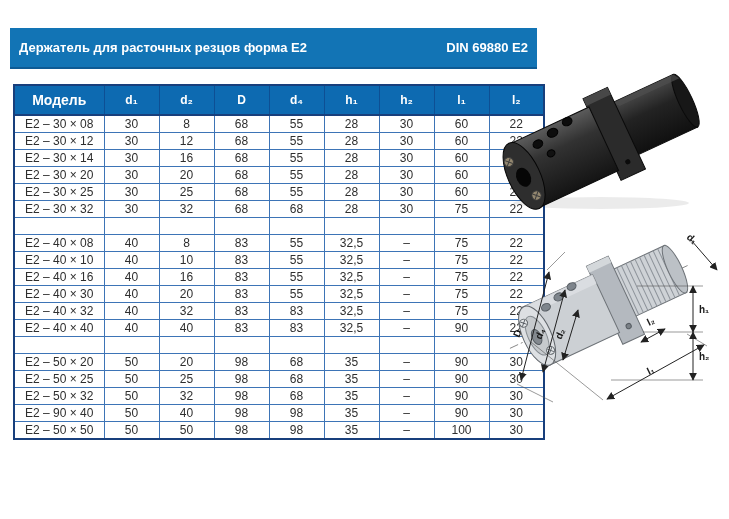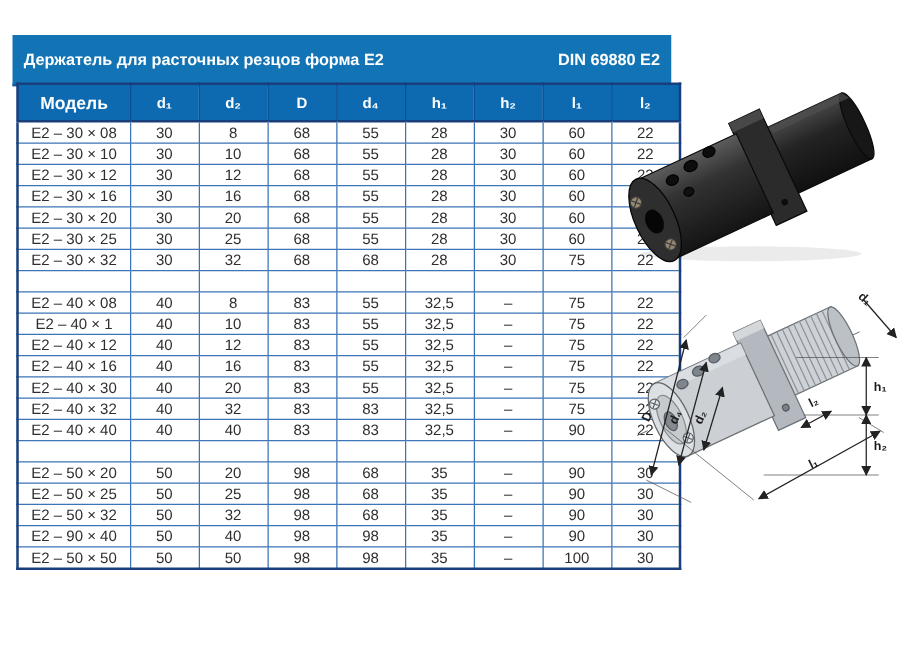--- a/index.html
+++ b/index.html
@@ -21,21 +21,21 @@
     display: flex;
     justify-content: space-between;
     align-items: center;
     padding: 0 9px;
     color: #ffffff;
     font-size: 13px;
     font-weight: bold;
   }
   .data-table {
     position: absolute;
-    left: 13px; top: 66px;
+    left: 13px; top: 84px;
     width: 532px;
     border-collapse: collapse;
     table-layout: fixed;
     border: 2px solid #183f7c;
   }
   .data-table th {
     background: #0d6ab1;
     color: #ffffff;
     font-weight: bold;
     font-size: 12px;
@@ -116,122 +116,100 @@
           <td>30</td>
           <td>8</td>
           <td>68</td>
           <td>55</td>
           <td>28</td>
           <td>30</td>
           <td>60</td>
           <td>22</td>
         </tr>
         <tr>
-          <td>E2 – 30 × 10</td>
-          <td>30</td>
+          <td>E2 – 30 × 12</td>
+          <td>30</td>
+          <td>12</td>
+          <td>68</td>
+          <td>55</td>
+          <td>28</td>
+          <td>30</td>
+          <td>60</td>
+          <td>22</td>
+        </tr>
+        <tr>
+          <td>E2 – 30 × 14</td>
+          <td>30</td>
+          <td>16</td>
+          <td>68</td>
+          <td>55</td>
+          <td>28</td>
+          <td>30</td>
+          <td>60</td>
+          <td>22</td>
+        </tr>
+        <tr>
+          <td>E2 – 30 × 20</td>
+          <td>30</td>
+          <td>20</td>
+          <td>68</td>
+          <td>55</td>
+          <td>28</td>
+          <td>30</td>
+          <td>60</td>
+          <td>22</td>
+        </tr>
+        <tr>
+          <td>E2 – 30 × 25</td>
+          <td>30</td>
+          <td>25</td>
+          <td>68</td>
+          <td>55</td>
+          <td>28</td>
+          <td>30</td>
+          <td>60</td>
+          <td>22</td>
+        </tr>
+        <tr>
+          <td>E2 – 30 × 32</td>
+          <td>30</td>
+          <td>32</td>
+          <td>68</td>
+          <td>68</td>
+          <td>28</td>
+          <td>30</td>
+          <td>75</td>
+          <td>22</td>
+        </tr>
+        <tr>
+          <td></td>
+          <td></td>
+          <td></td>
+          <td></td>
+          <td></td>
+          <td></td>
+          <td></td>
+          <td></td>
+          <td></td>
+        </tr>
+        <tr>
+          <td>E2 – 40 × 08</td>
+          <td>40</td>
+          <td>8</td>
+          <td>83</td>
+          <td>55</td>
+          <td>32,5</td>
+          <td>–</td>
+          <td>75</td>
+          <td>22</td>
+        </tr>
+        <tr>
+          <td>E2 – 40 × 10</td>
+          <td>40</td>
           <td>10</td>
-          <td>68</td>
-          <td>55</td>
-          <td>28</td>
-          <td>30</td>
-          <td>60</td>
-          <td>22</td>
-        </tr>
-        <tr>
-          <td>E2 – 30 × 12</td>
-          <td>30</td>
-          <td>12</td>
-          <td>68</td>
-          <td>55</td>
-          <td>28</td>
-          <td>30</td>
-          <td>60</td>
-          <td>22</td>
-        </tr>
-        <tr>
-          <td>E2 – 30 × 16</td>
-          <td>30</td>
-          <td>16</td>
-          <td>68</td>
-          <td>55</td>
-          <td>28</td>
-          <td>30</td>
-          <td>60</td>
-          <td>22</td>
-        </tr>
-        <tr>
-          <td>E2 – 30 × 20</td>
-          <td>30</td>
-          <td>20</td>
-          <td>68</td>
-          <td>55</td>
-          <td>28</td>
-          <td>30</td>
-          <td>60</td>
-          <td>22</td>
-        </tr>
-        <tr>
-          <td>E2 – 30 × 25</td>
-          <td>30</td>
-          <td>25</td>
-          <td>68</td>
-          <td>55</td>
-          <td>28</td>
-          <td>30</td>
-          <td>60</td>
-          <td>22</td>
-        </tr>
-        <tr>
-          <td>E2 – 30 × 32</td>
-          <td>30</td>
-          <td>32</td>
-          <td>68</td>
-          <td>68</td>
-          <td>28</td>
-          <td>30</td>
-          <td>75</td>
-          <td>22</td>
-        </tr>
-        <tr>
-          <td></td>
-          <td></td>
-          <td></td>
-          <td></td>
-          <td></td>
-          <td></td>
-          <td></td>
-          <td></td>
-          <td></td>
-        </tr>
-        <tr>
-          <td>E2 – 40 × 08</td>
-          <td>40</td>
-          <td>8</td>
-          <td>83</td>
-          <td>55</td>
-          <td>32,5</td>
-          <td>–</td>
-          <td>75</td>
-          <td>22</td>
-        </tr>
-        <tr>
-          <td>E2 – 40 × 1</td>
-          <td>40</td>
-          <td>10</td>
-          <td>83</td>
-          <td>55</td>
-          <td>32,5</td>
-          <td>–</td>
-          <td>75</td>
-          <td>22</td>
-        </tr>
-        <tr>
-          <td>E2 – 40 × 12</td>
-          <td>40</td>
-          <td>12</td>
           <td>83</td>
           <td>55</td>
           <td>32,5</td>
           <td>–</td>
           <td>75</td>
           <td>22</td>
         </tr>
         <tr>
           <td>E2 – 40 × 16</td>
           <td>40</td>

